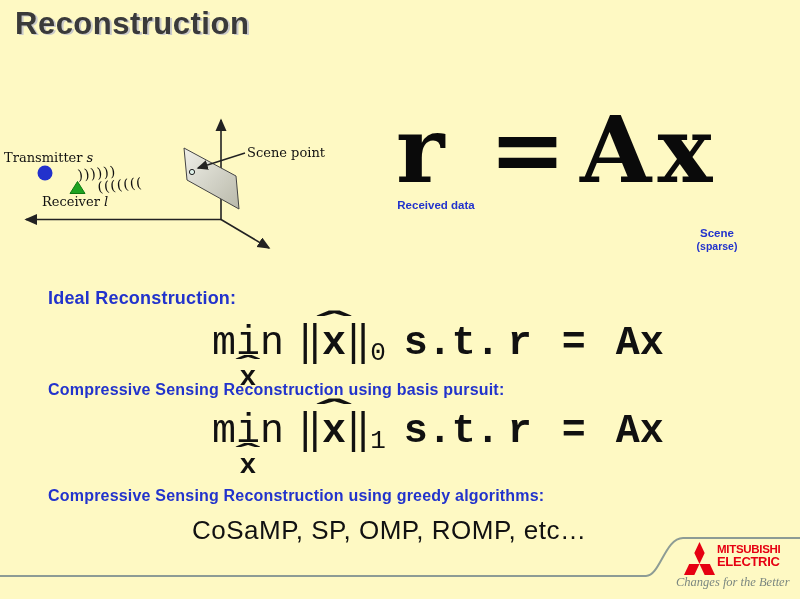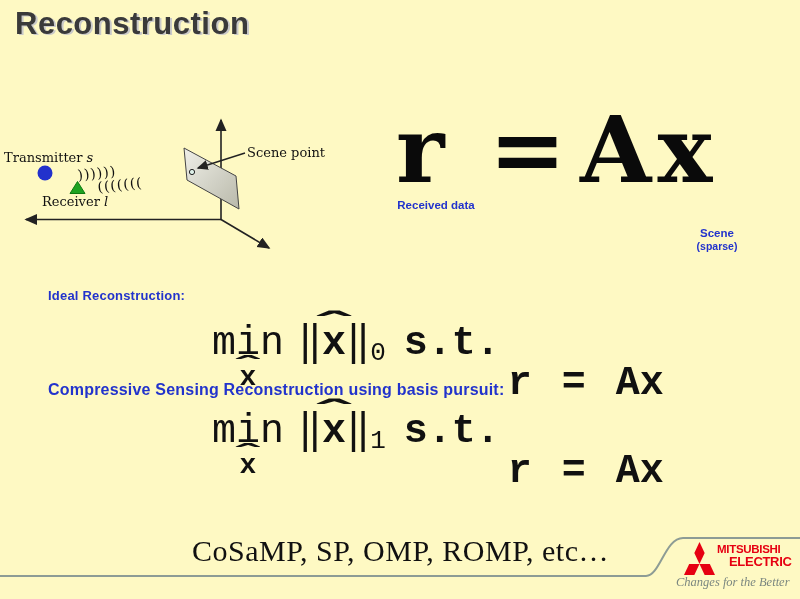--- a/index.html
+++ b/index.html
@@ -34,21 +34,21 @@
   }
   .lbl-received { left:378px; top:199px; width:116px; }
   .lbl-sensing  { left:578px; top:200px; width:118px; }
   .lbl-scene    { left:686px; top:200px; width:62px;margin-top:27px; }
   .eqlabel .note { font-size:10.5px; }
   
   .heading {
     position:absolute; left:48px; color:#2233cc; font-weight:bold;
     font-size:16px; letter-spacing:0.2px;
   }
-  .h-ideal  { top:288px; font-size:13px; }
+  .h-ideal  { top:288px; font-size:18px; }
   .h-bp     { top:381px; }
   .h-greedy { top:487px; }
   
   .formula {
     position:absolute; display:flex; align-items:flex-start;
     font-family:Liberation Mono, monospace; font-size:40px; color:#111; line-height:1.15;
     white-space:nowrap;
   }
   .f1 { left:212px; top:321px; }
   .f2 { left:212px; top:409px; }
@@ -56,31 +56,31 @@
   .minunder { font-size:28px; line-height:0.9; margin-top:-2px; }
   .whx { position:relative; display:inline-block; font-weight:bold; }
   .hat {
     position:absolute; left:50%; top:-0.34em;
     transform:translateX(-50%) scaleX(2.4); font-weight:bold;
   }
   .bar { font-weight:normal; }
   .normgrp { margin-right:18px; }
   .nsub { font-size:26px; position:relative; top:0.22em; font-weight:normal; }
   .st { font-weight:bold; margin-right:8px; }
-  .constraint { font-weight:bold; word-spacing:6px;margin-top:40px; }
+  .constraint { font-weight:bold; word-spacing:6px; }
   .examples {
-    position:absolute; left:192px; top:534px;
-    font-family:Liberation Serif, serif; font-size:30px; color:#111; letter-spacing:0.5px;
+    position:absolute; left:192px; top:515px;
+    font-family:Liberation Sans, sans-serif; font-size:26px; color:#111; letter-spacing:0.5px;
   }
   
   .swoosh { position:absolute; left:0; top:529px; }
   .logo-diamonds { position:absolute; left:684px; top:542px; }
   .brand { position:absolute; left:717px; top:543px; color:#e60012; font-weight:700; letter-spacing:-0.3px; }
   .brand .b1 { font-size:11.5px; line-height:12px; }
-  .brand .b2 { font-size:13px; line-height:13px;margin-left:12px; }
+  .brand .b2 { font-size:13px; line-height:13px; }
   .tagline {
     position:absolute; left:676px; top:575px;
     font-family:"Liberation Serif", serif; font-style:italic; font-weight:normal;
     font-size:12.5px; color:#7b8780;
   }
 </style>
 </head>
 <body>
 
 <div class="slide">
@@ -147,20 +147,21 @@
   <div class="formula f2">
     <span class="mincol">
       <span class="mintxt">min</span>
       <span class="minunder"><span class="whx"><span class="hat">ˆ</span><span class="bx">x</span></span></span>
     </span>
     <span class="normgrp"><span class="bar">‖</span><span class="whx"><span class="hat">ˆ</span><span class="bx">x</span></span><span class="bar">‖</span><span class="nsub">1</span></span>
     <span class="st">s.t.</span>
     <span class="constraint">r = Ax</span>
   </div>
 
+  <div class="heading h-greedy">Compressive Sensing Reconstruction using greedy algorithms:</div>
   <div class="examples">CoSaMP, SP, OMP, ROMP, etc…</div>
 
   <svg class="swoosh" width="800" height="70" viewBox="0 0 800 70">
     <path d="M0,47 L646,47 C660,47 665,9 683,9 L800,9" fill="none" stroke="#8d9c95" stroke-width="2"></path>
   </svg>
   <svg class="logo-diamonds" width="31" height="33" viewBox="0 0 75 65" preserveAspectRatio="none">
     <polygon points="37.5,0 50,21.65 37.5,43.3 25,21.65" fill="#e60012"></polygon>
     <polygon points="37.5,43.3 12.5,43.3 0,64.95 25,64.95" fill="#e60012"></polygon>
     <polygon points="37.5,43.3 62.5,43.3 75,64.95 50,64.95" fill="#e60012"></polygon>
   </svg>

